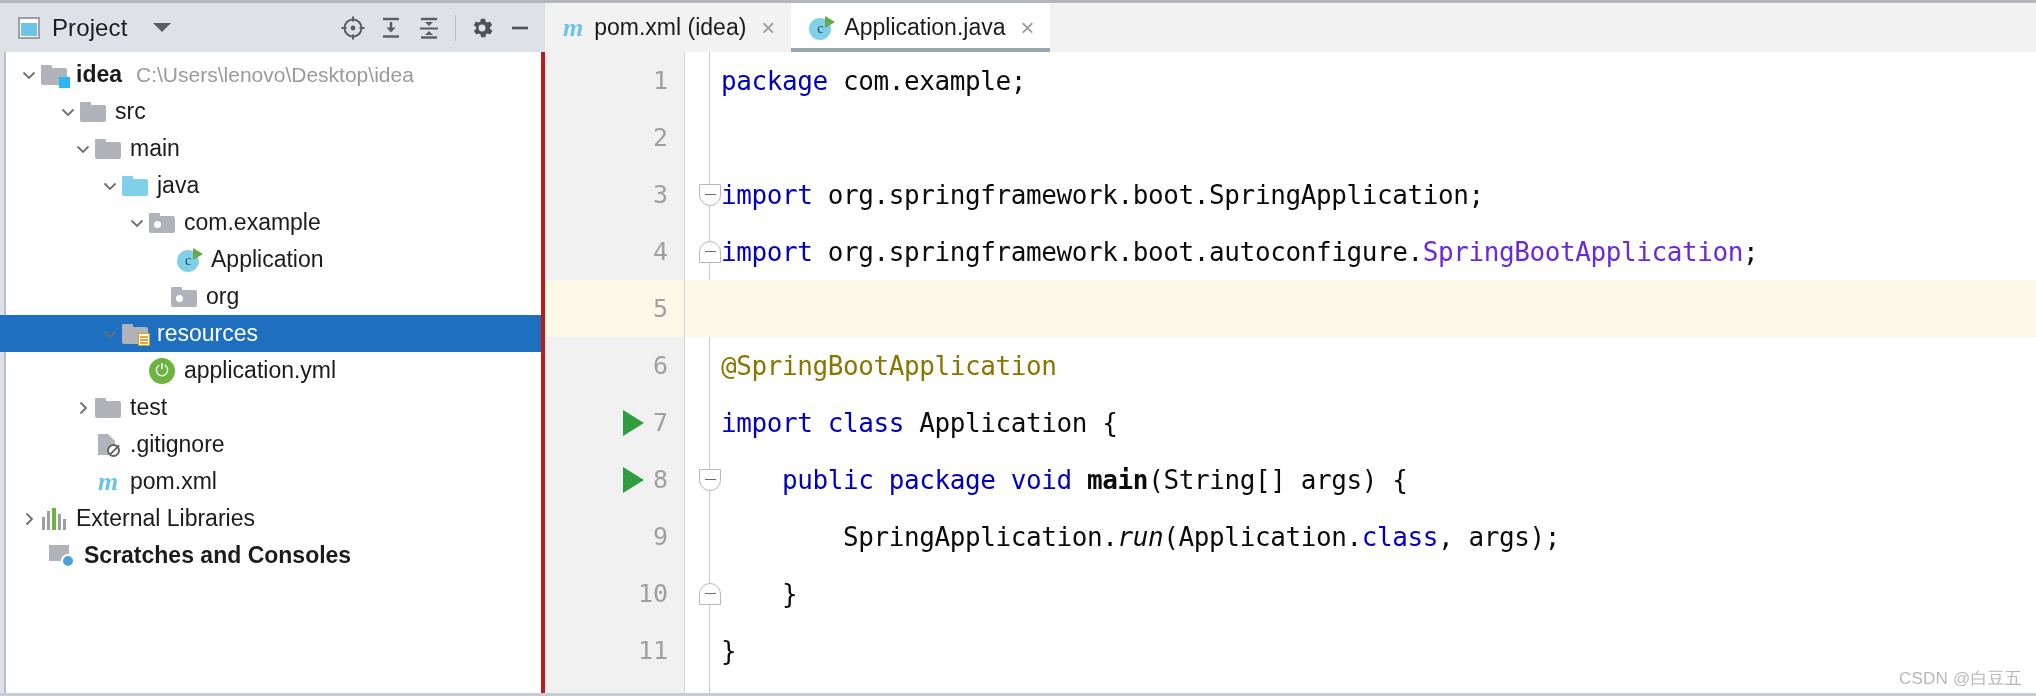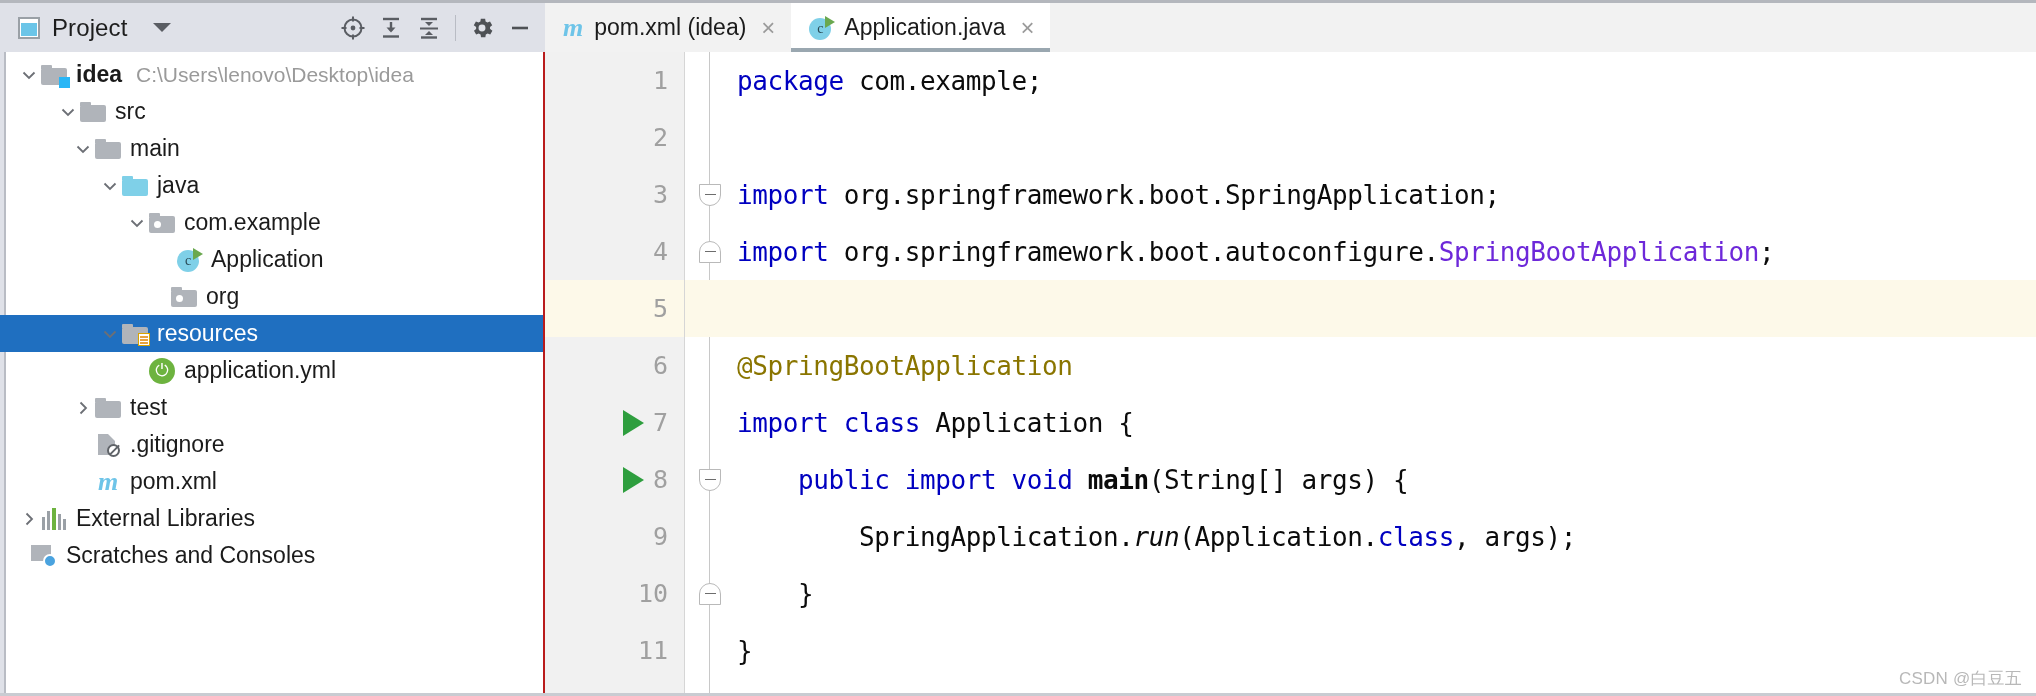--- a/index.html
+++ b/index.html
@@ -173,21 +173,21 @@
     flex: 1;
     display: flex;
     min-height: 0;
   }
 
   
   .tree-pane {
     width: 545px;
     flex: 0 0 545px;
     background: #ffffff;
-    border-right: 2px solid #b91c1c;
+    border-right: 4px solid #b91c1c;
     position: relative;
     overflow: hidden;
     box-sizing: border-box;
   }
   .tree-pane::before{
     content:"";
     position:absolute;
     left:0; top:0; bottom:0;
     width:4px;
     background:#dfe1e8;
@@ -397,21 +397,21 @@
   .run-marker {
     position: absolute;
     left: 78px;
     width: 0; height: 0;
     border-top: 13px solid transparent;
     border-bottom: 13px solid transparent;
     border-left: 21px solid #2e9e3e;
     cursor: pointer;
   }
   .code-row {
-    padding-left: 52px;
+    padding-left: 36px;
     position: relative;
   }
   .code {
     font-family: "DejaVu Sans Mono", monospace;
     font-size: 26px;
     white-space: pre;
     color: #0b0b0b;
     letter-spacing: -0.4px;
   }
   .kw { color: #0000c0; }
@@ -691,21 +691,21 @@
               <span class="bars">
                 <i style="height:13px"></i>
                 <i style="height:19px"></i>
                 <i class="g" style="height:22px"></i>
                 <i style="height:16px"></i>
                 <i style="height:11px"></i>
               </span>
             </span>
             <span class="node-label">External Libraries</span>
           </div>
-          <div class="node" style="padding-left: 8px;">
+          <div class="node" style="padding-left: 26px; font-weight: bold;">
             <span class="arrow"></span>
             <span class="node-icon">
               <span class="scratch">
                 <span class="pg"></span>
                 <span class="clk"></span>
               </span>
             </span>
             <span class="node-label">Scratches and Consoles</span>
           </div>
         </div>
@@ -770,21 +770,21 @@
               <span class="code"><span></span></span>
             </div>
             <div class="code-row">
               <span class="code"><span class="ann">@SpringBootApplication</span></span>
             </div>
             <div class="code-row">
               <span class="code"><span class="kw">import class</span><span> Application {</span></span>
             </div>
             <div class="code-row">
               <span class="fold-mark down"></span>
-              <span class="code"><span>    </span><span class="kw">public import void</span><span> </span><span style="font-weight: 700;">main</span><span>(String[] args) {</span></span>
+              <span class="code"><span>    </span><span class="kw">public package void</span><span> </span><span style="font-weight: 700;">main</span><span>(String[] args) {</span></span>
             </div>
             <div class="code-row">
               <span class="code"><span>        SpringApplication.</span><span class="it">run</span><span>(Application.</span><span class="kw">class</span><span>, args);</span></span>
             </div>
             <div class="code-row">
               <span class="fold-mark up"></span>
               <span class="code"><span>    }</span></span>
             </div>
             <div class="code-row">
               <span class="code"><span>}</span></span>

